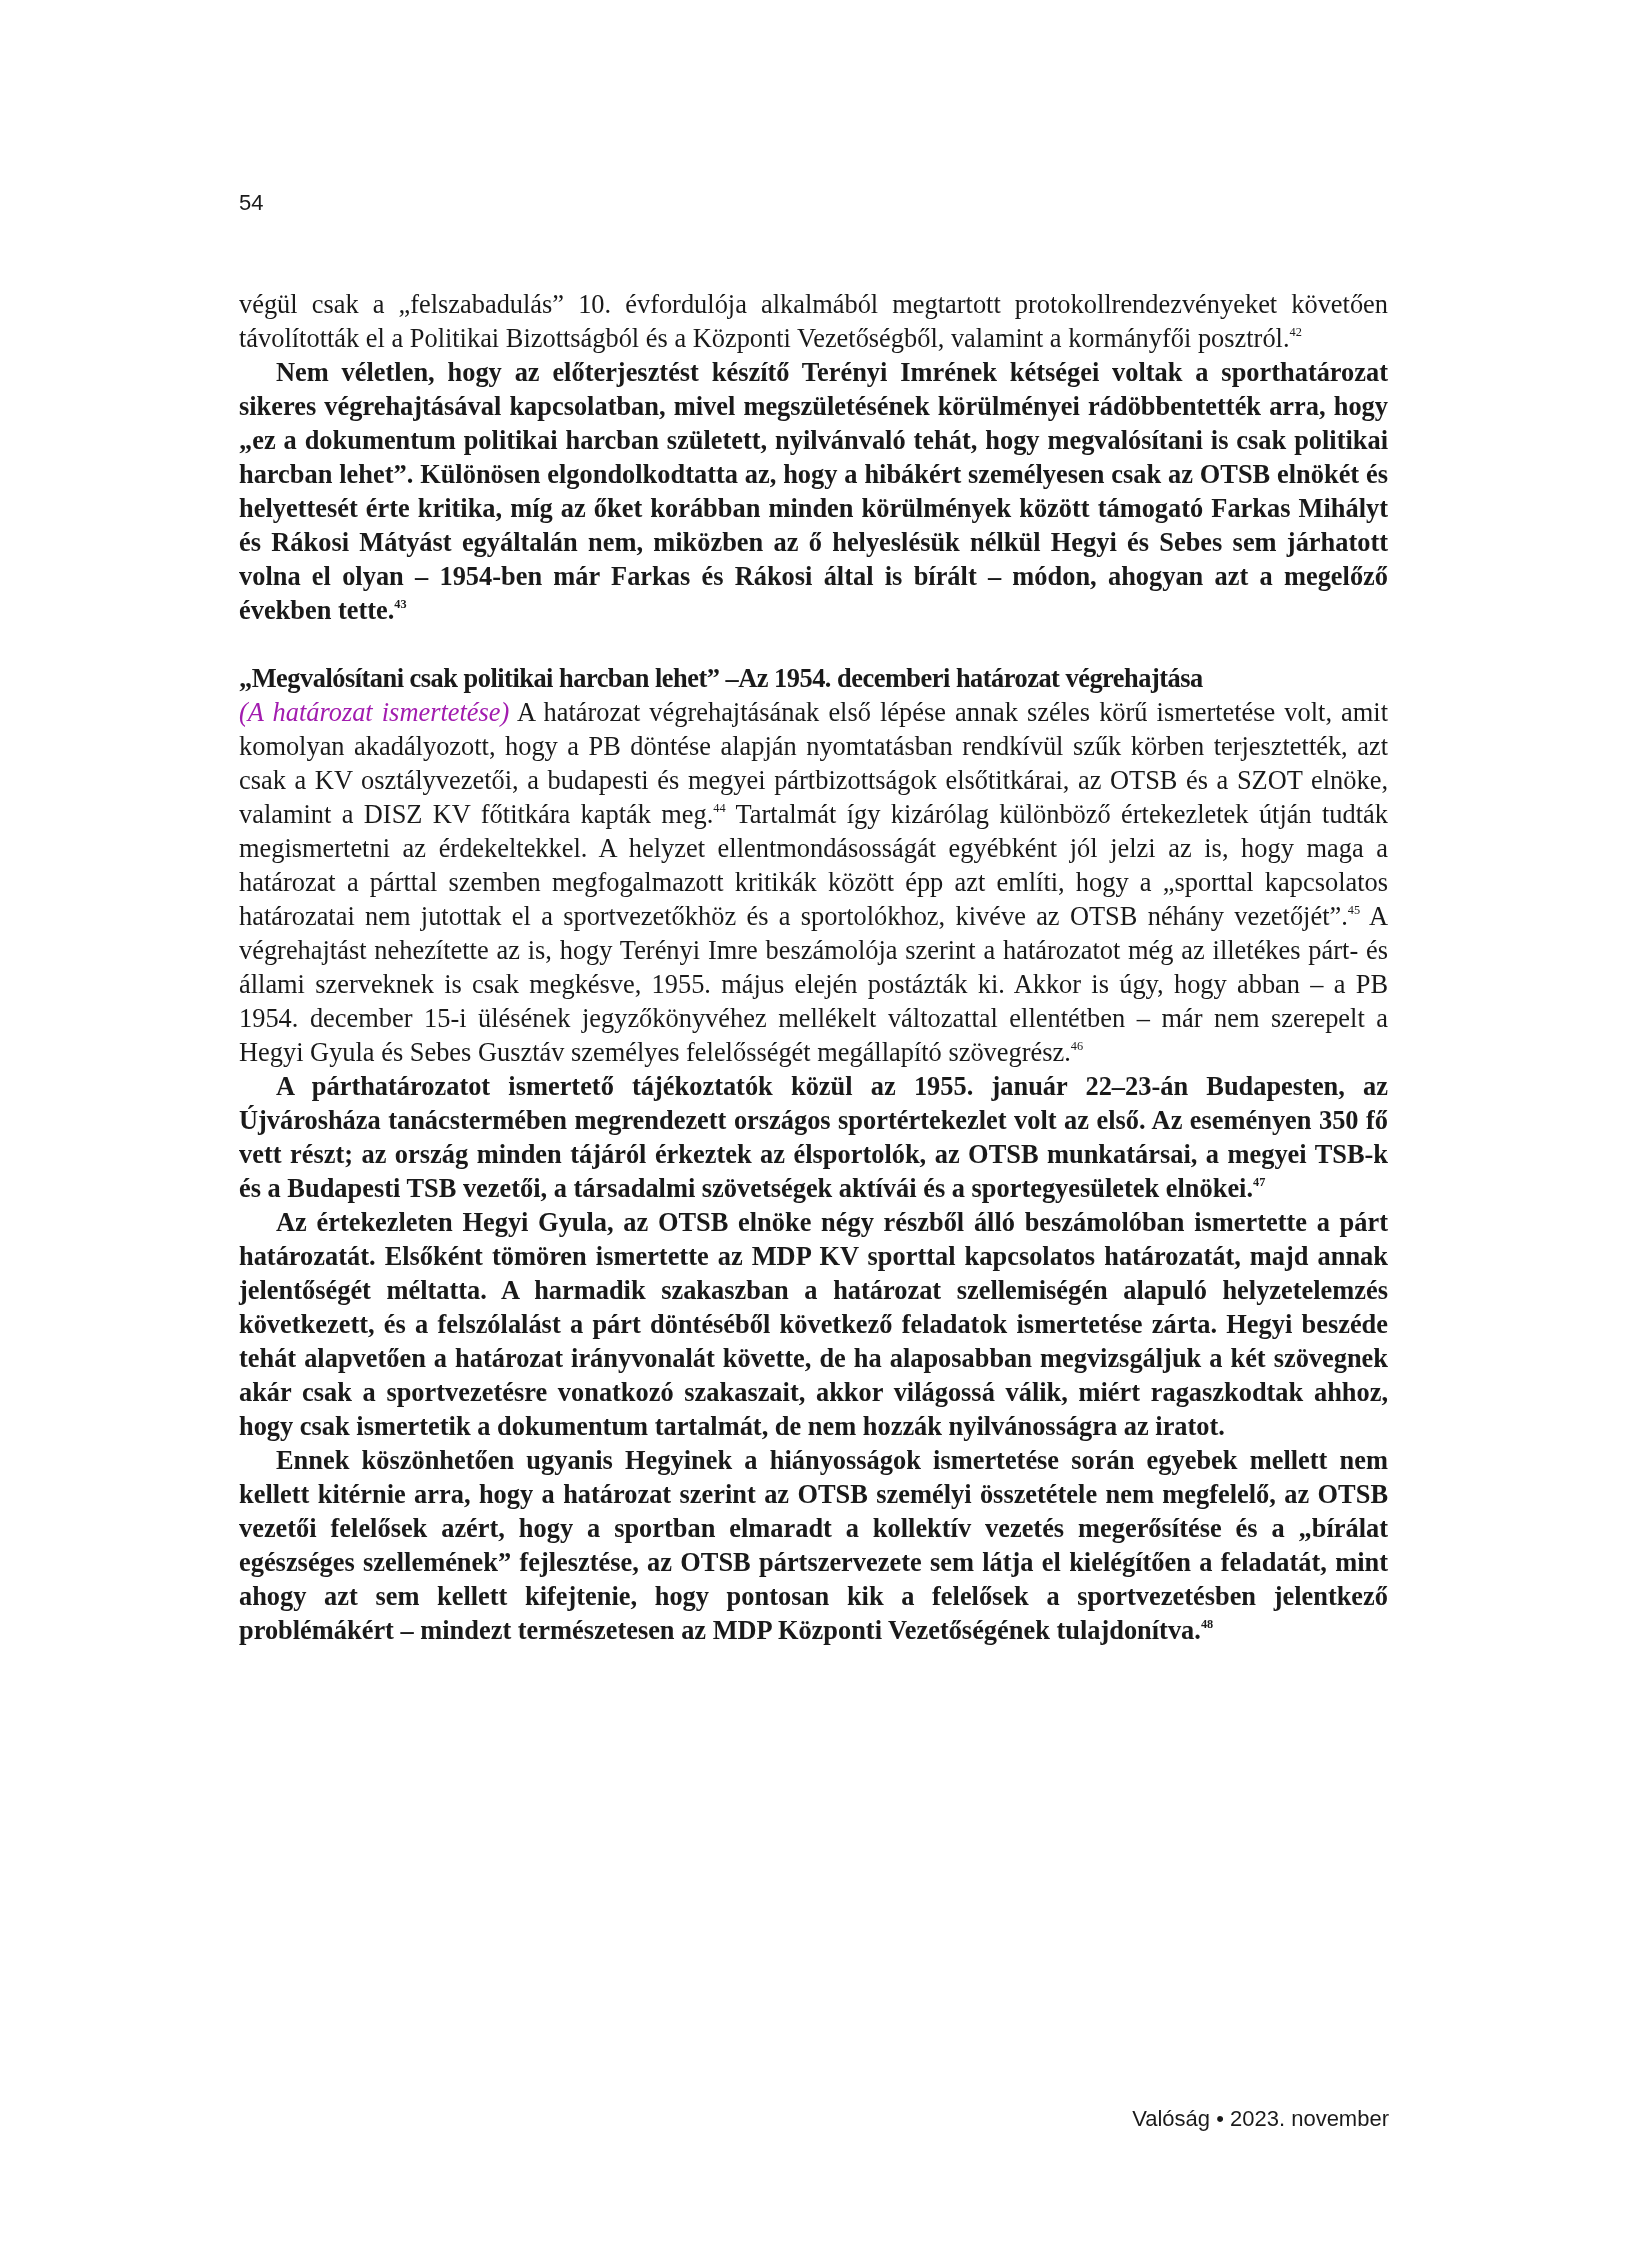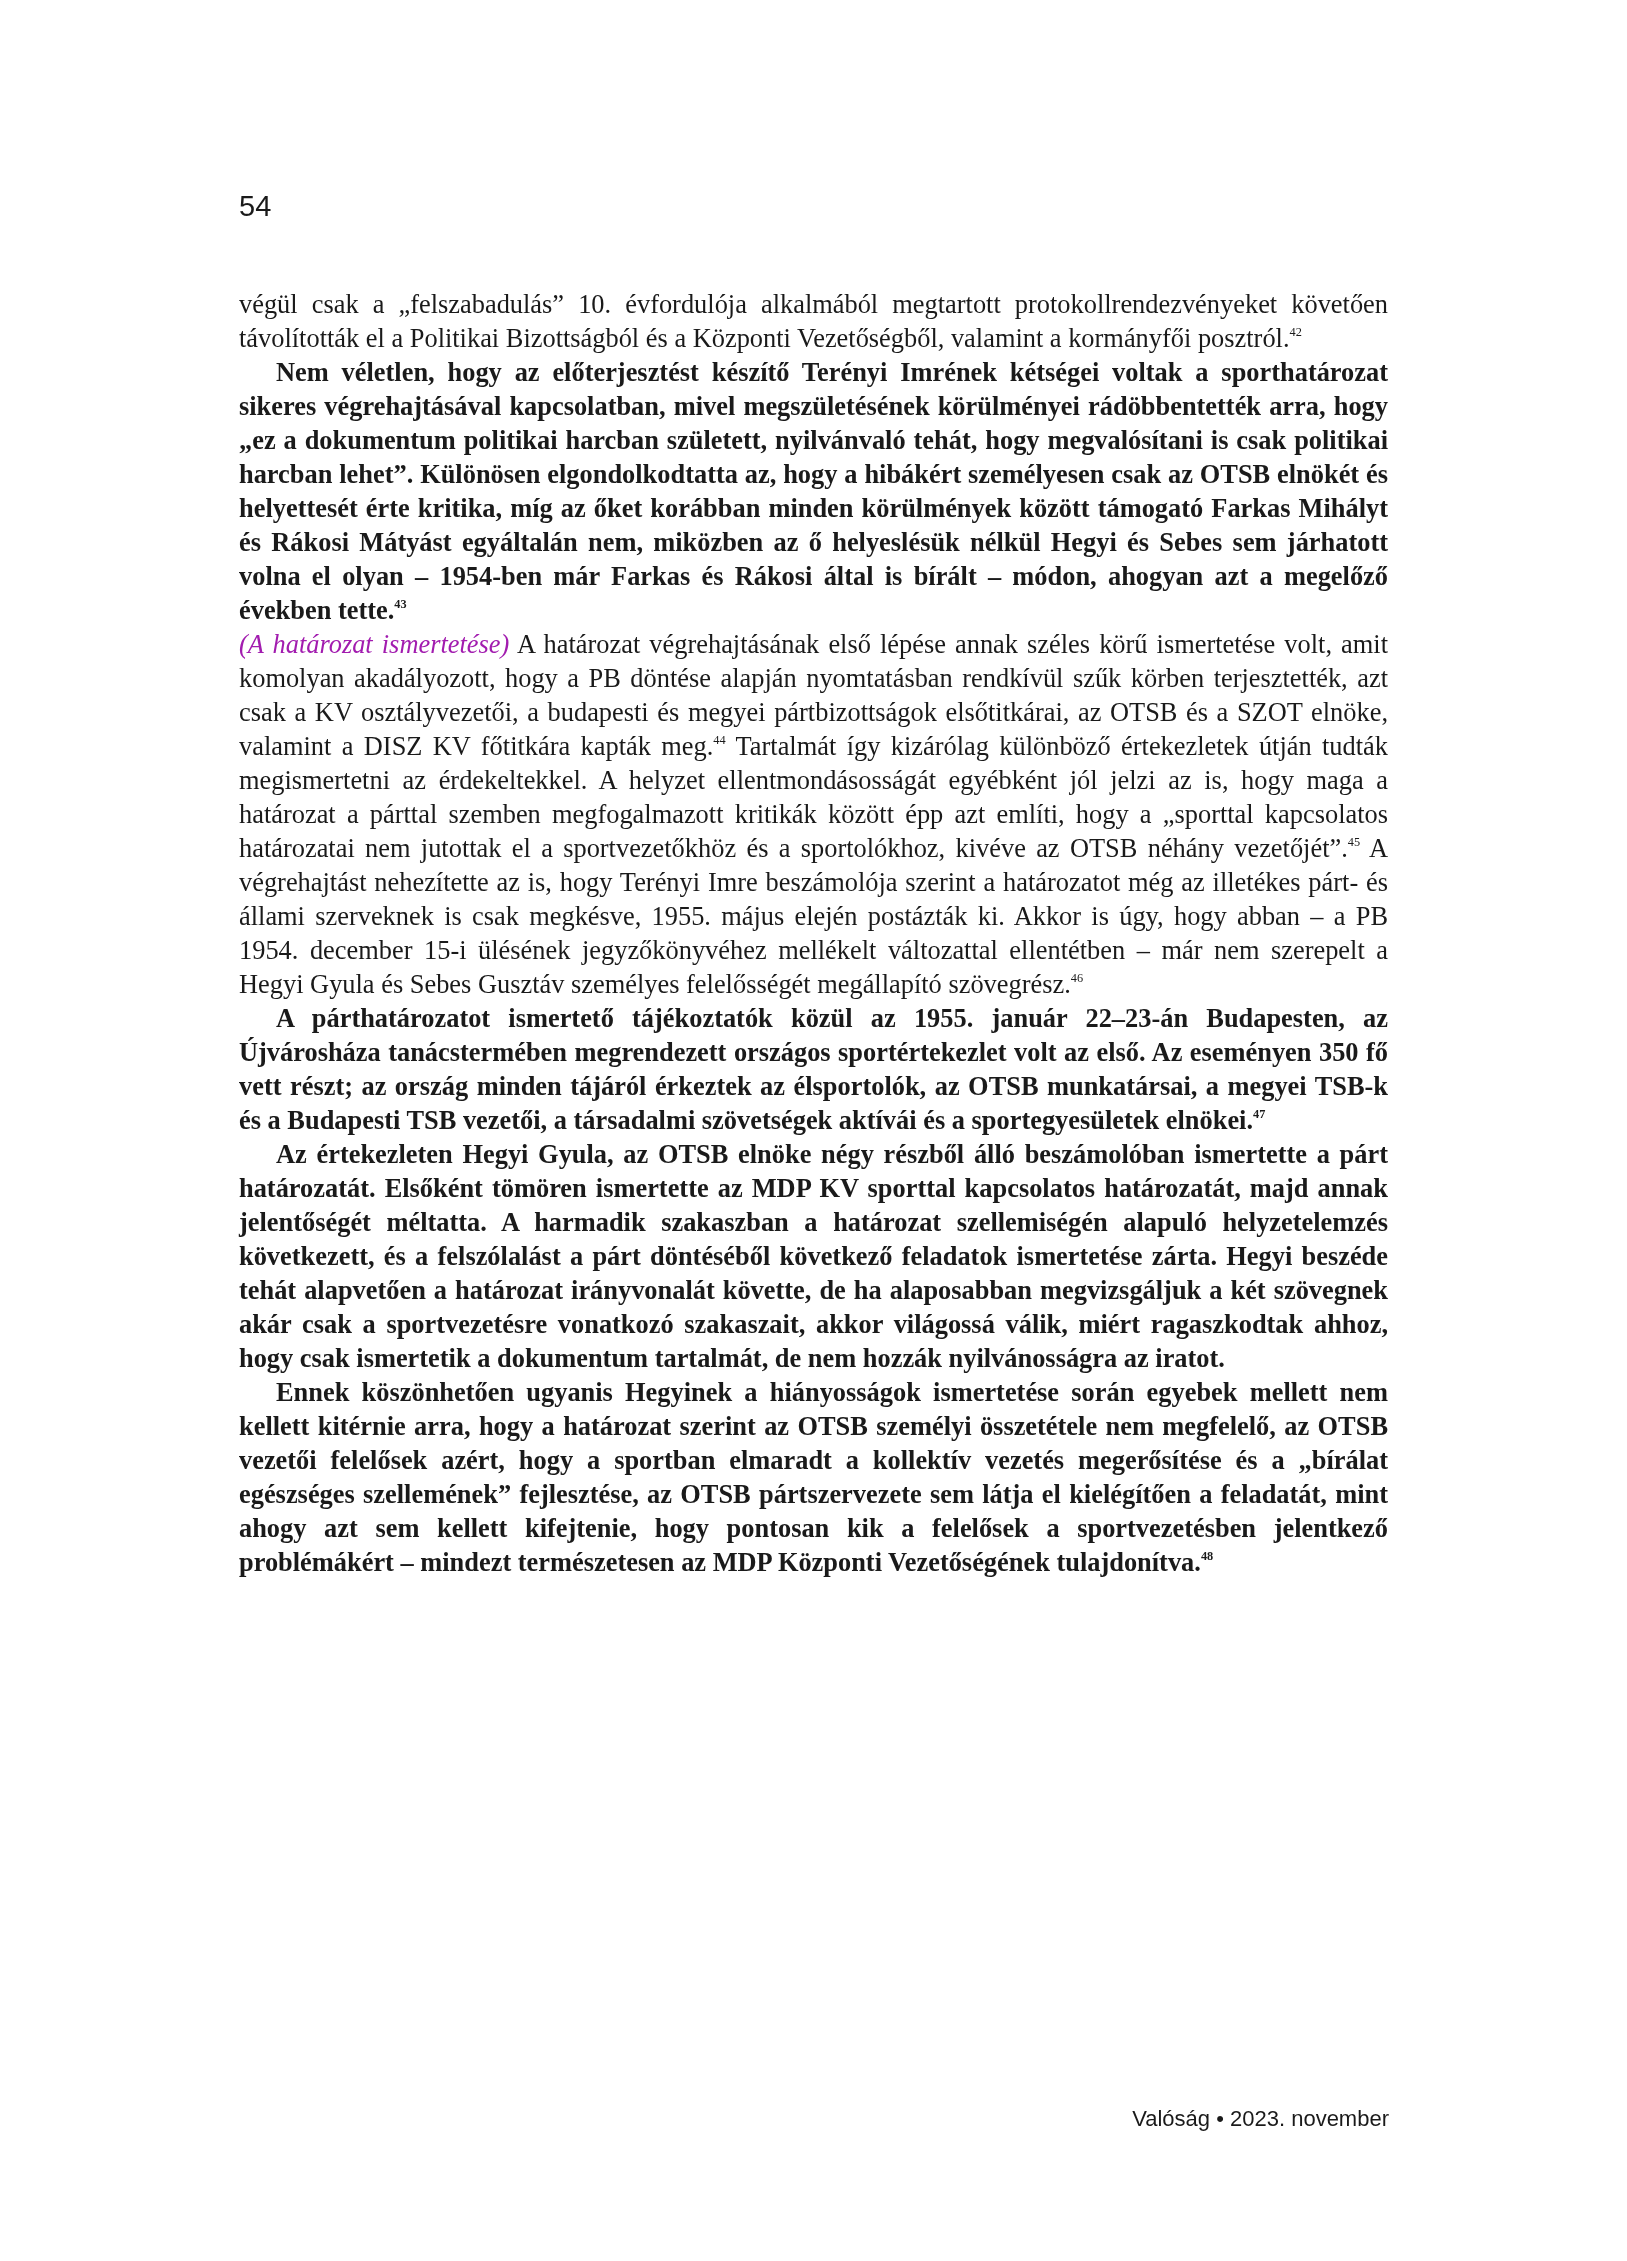--- a/index.html
+++ b/index.html
@@ -1,18 +1,18 @@
 <!DOCTYPE html>
 <html style="font-size:12.3px"><head>
 <meta charset="utf-8">
 <style>
   html, body { margin: 0; padding: 0; background: #ffffff; }
   body { width: 1628px; height: 2261px; position: relative; overflow: hidden; color: #1a1a1a; }
   .header { position: absolute; top: 190px; left: 239px; width: 1149px; height: 31px;
-    font-family: "Liberation Sans", sans-serif; font-size: 29px; }
+    font-family: "Liberation Sans", sans-serif; font-size: 22px; }
   .header .pnum { position: absolute; left: 0; top: 0; }
   .header .running { position: absolute; right: 0; top: 0; letter-spacing: 0.2px; }
   .content { position: absolute; top: 287px; left: 239px; width: 1149px;
     font-family: "Liberation Serif", serif; font-size: 26.4px; line-height: 34px;
     text-align: justify; hyphens: manual; }
   .content p { margin: 0; }
   .content p.indent { text-indent: 37px; font-weight: bold; }
   sup { font-size: 12.3px; line-height: 0; vertical-align: 10.7px; }
   .heading { font-weight: bold; margin-top: 34px !important; letter-spacing: -0.5px; text-align: left; }
   .runin { font-style: italic; color: #a21caf; }
@@ -23,20 +23,21 @@
 <body>
 
 <div class="header">
   <span class="pnum">54</span>
 </div>
 
 <div class="content">
   <p><span>végül csak a „felszabadulás” 10. évfordulója alkalmából megtartott protokollrendezvényeket követően távolították el a Politikai Bizottságból és a Központi Vezetőségből, valamint a kormányfői posztról.</span><sup>42</sup></p>
   <p class="indent"><span>Nem véletlen, hogy az előterjesztést készítő Terényi Imrének kétségei voltak a sporthatározat sikeres végrehajtásával kapcsolatban, mivel megszületésének körülményei rádöbbentették arra, hogy „ez a dokumentum politikai harcban született, nyilvánvaló tehát, hogy megvalósítani is csak politikai harcban lehet”. Különösen elgondolkodtatta az, hogy a hibákért személyesen csak az OTSB elnökét és helyettesét érte kritika, míg az őket korábban minden körülmények között támogató Farkas Mihályt és Rákosi Mátyást egyáltalán nem, miközben az ő helyeslésük nélkül Hegyi és Sebes sem járhatott volna el olyan – 1954-ben már Farkas és Rákosi által is bírált – módon, ahogyan azt a megelőző években tette.</span><sup>43</sup></p>
 
+  <p class="heading">„Megvalósítani csak politikai harcban lehet” –Az 1954. decemberi határozat végrehajtása</p>
   <p><span class="runin">(A határozat ismertetése)</span><span> A határozat végrehajtásának első lépése annak széles körű ismertetése volt, amit komolyan akadályozott, hogy a PB döntése alapján nyomtatásban rendkívül szűk körben terjesztették, azt csak a KV osztályvezetői, a budapesti és megyei pártbizottságok elsőtitkárai, az OTSB és a SZOT elnöke, valamint a DISZ KV főtitkára kapták meg.</span><sup>44</sup><span> Tartalmát így kizárólag különböző értekezletek útján tudták megismertetni az érdekeltekkel. A helyzet ellentmondásosságát egyébként jól jelzi az is, hogy maga a határozat a párttal szemben megfogalmazott kritikák között épp azt említi, hogy a „sporttal kapcsolatos határozatai nem jutottak el a sportvezetőkhöz és a sportolókhoz, kivéve az OTSB néhány vezetőjét”.</span><sup>45</sup><span> A végrehajtást nehezítette az is, hogy Terényi Imre beszámolója szerint a határozatot még az illetékes párt- és állami szerveknek is csak megkésve, 1955. május elején postázták ki. Akkor is úgy, hogy abban – a PB 1954. december 15-i ülésének jegyzőkönyvéhez mellékelt változattal ellentétben – már nem szerepelt a Hegyi Gyula és Sebes Gusztáv személyes felelősségét megállapító szövegrész.</span><sup>46</sup></p>
   <p class="indent"><span>A párthatározatot ismertető tájékoztatók közül az 1955. január 22–23-án Budapesten, az Újvárosháza tanácstermében megrendezett országos sportértekezlet volt az első. Az eseményen 350 fő vett részt; az ország minden tájáról érkeztek az élsportolók, az OTSB munkatársai, a megyei TSB-k és a Budapesti TSB vezetői, a társadalmi szövetségek aktívái és a sportegyesületek elnökei.</span><sup>47</sup></p>
   <p class="indent"><span>Az értekezleten Hegyi Gyula, az OTSB elnöke négy részből álló beszámolóban ismertette a párt határozatát. Elsőként tömören ismertette az MDP KV sporttal kapcsolatos határozatát, majd annak jelentőségét méltatta. A harmadik szakaszban a határozat szellemiségén alapuló helyzetelemzés következett, és a felszólalást a párt döntéséből következő feladatok ismertetése zárta. Hegyi beszéde tehát alapvetően a határozat irányvonalát követte, de ha alaposabban megvizsgáljuk a két szövegnek akár csak a sportvezetésre vonatkozó szakaszait, akkor világossá válik, miért ragaszkodtak ahhoz, hogy csak ismertetik a dokumentum tartalmát, de nem hozzák nyilvánosságra az iratot.</span></p>
   <p class="indent"><span>Ennek köszönhetően ugyanis Hegyinek a hiányosságok ismertetése során egyebek mellett nem kellett kitérnie arra, hogy a határozat szerint az OTSB személyi összetétele nem megfelelő, az OTSB vezetői felelősek azért, hogy a sportban elmaradt a kollektív vezetés megerősítése és a „bírálat egészséges szellemének” fejlesztése, az OTSB pártszervezete sem látja el kielégítően a feladatát, mint ahogy azt sem kellett kifejtenie, hogy pontosan kik a felelősek a sportvezetésben jelentkező problémákért – mindezt természetesen az MDP Központi Vezetőségének tulajdonítva.</span><sup>48</sup></p>
 </div>
 
 <div class="footer">Valóság • 2023. november</div>
 
 
 </body></html>

